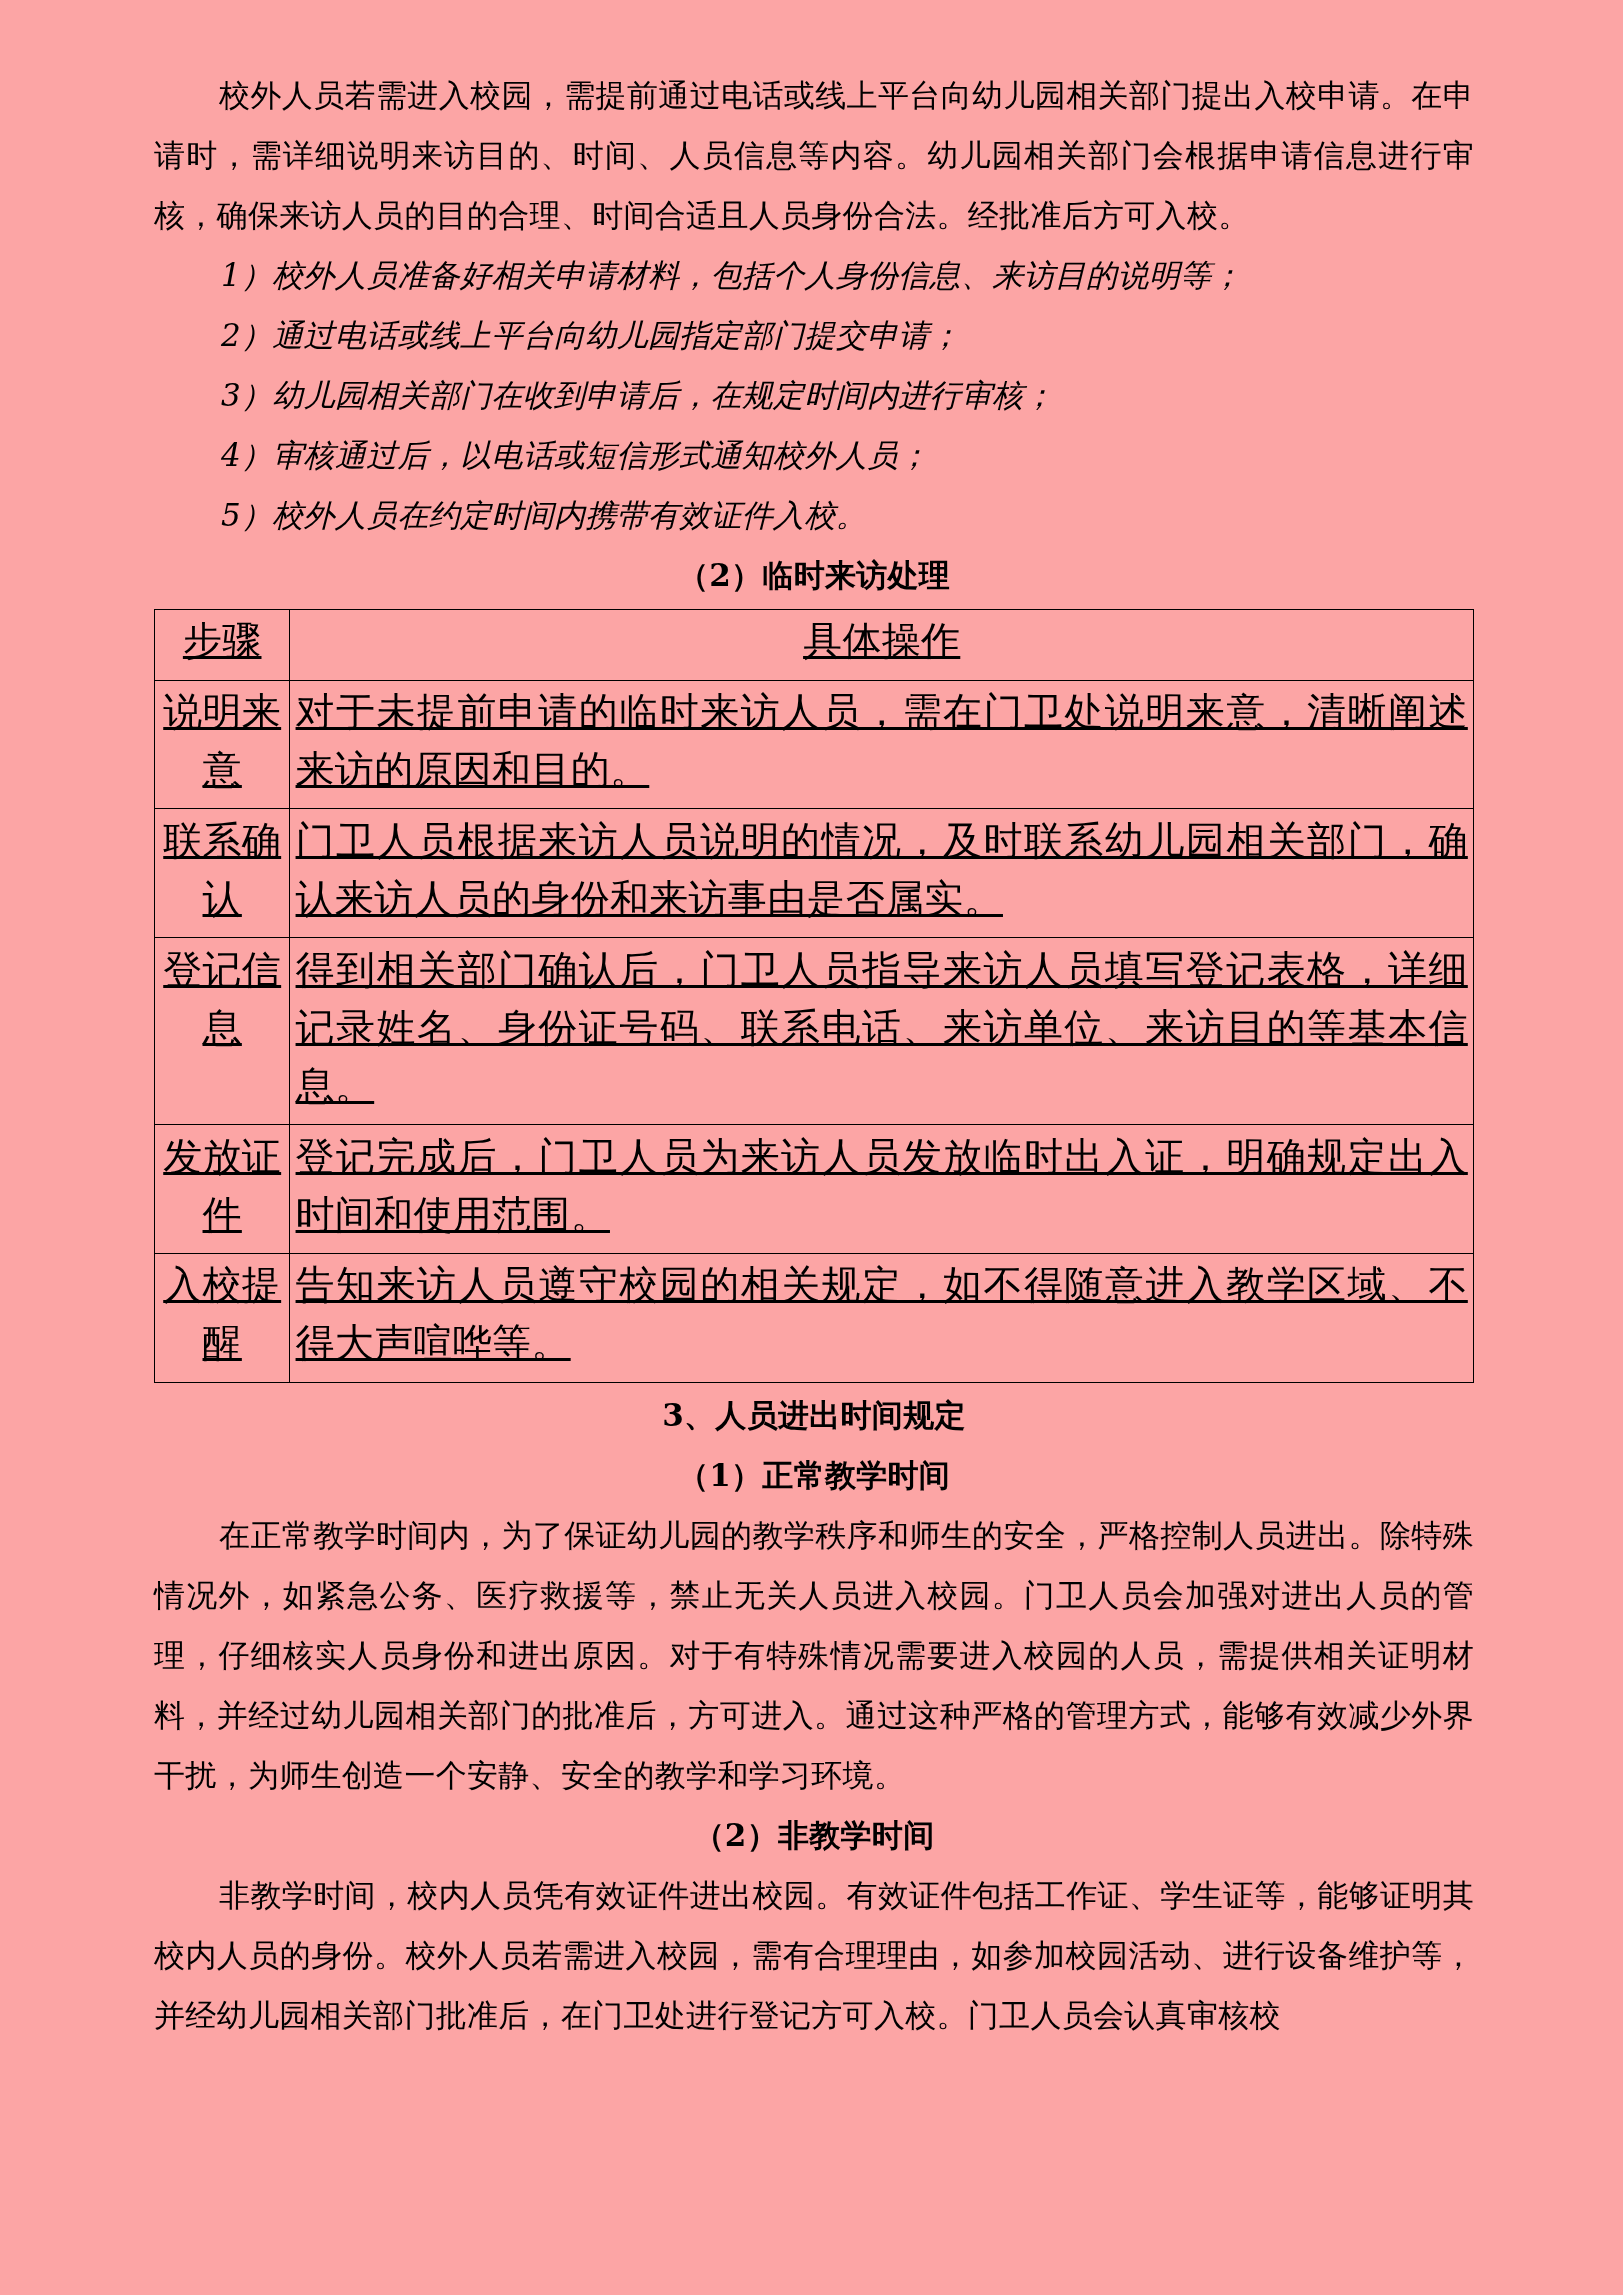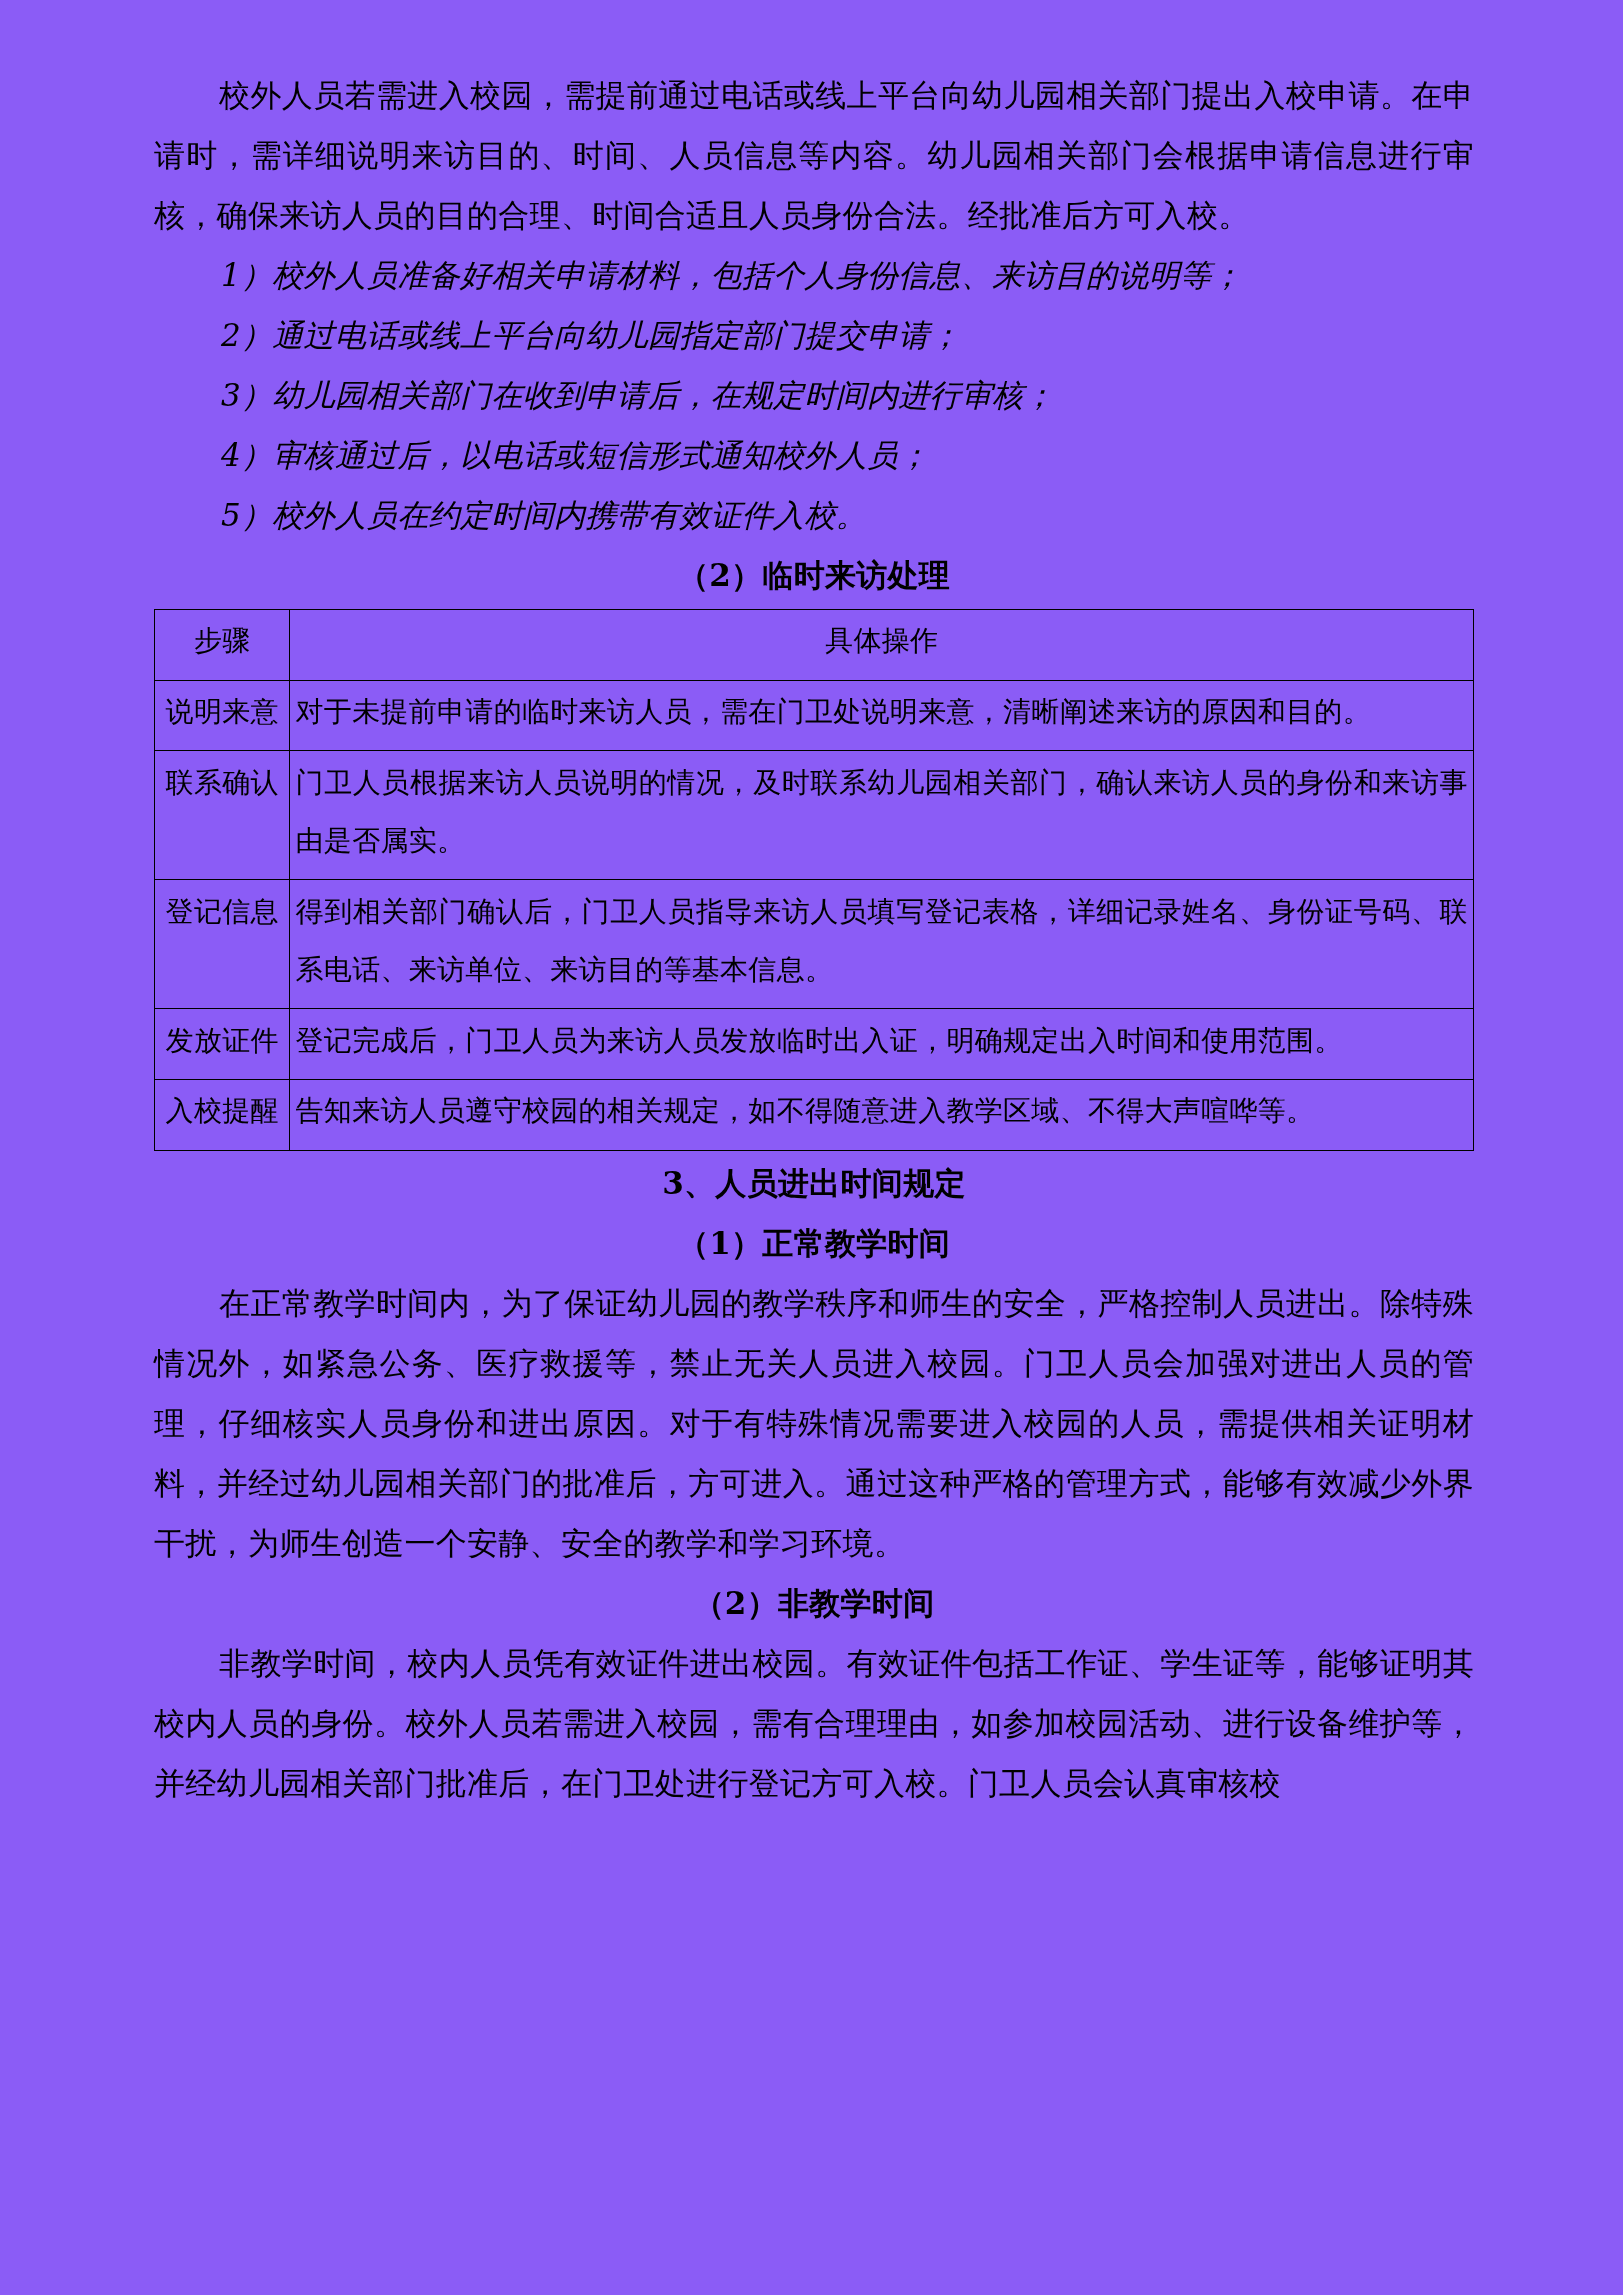--- a/index.html
+++ b/index.html
@@ -8,21 +8,21 @@
     background: #ffffff;
   }
   body {
     font-family: "DejaVu Serif", "Liberation Serif", serif;
     color: #000000;
   }
   .page {
     position: relative;
     width: 1623px;
     height: 2295px;
-    background: #8b5cf6;
+    background: #fca5a5;
     box-sizing: border-box;
     padding: 65px 149px 0 154px;
     overflow: hidden;
   }
   .body-text {
     font-size: 31px;
     line-height: 60px;
     text-align: justify;
     text-justify: inter-ideograph;
     margin: 0;
@@ -49,25 +49,26 @@
     letter-spacing: 0.3px;
   }
   table.steps {
     width: 1320px;
     border-collapse: collapse;
     table-layout: fixed;
     margin: 3.9px 0 2.6px 0;
   }
   table.steps td {
     border: 1.3px solid #000000;
-    font-size: 28px;
+    font-size: 39px;
     line-height: 58px;
     vertical-align: top;
     padding: 2.6px 5.2px 9.2px 5.2px;
     letter-spacing: 0.3px;
+    text-decoration: underline;
   }
   td.col-step {
     width: 124px;
     text-align: center;
   }
   td.col-detail {
     text-align: justify;
     text-justify: inter-ideograph;
     padding-left: 9.2px;
     padding-right: 9.2px;

